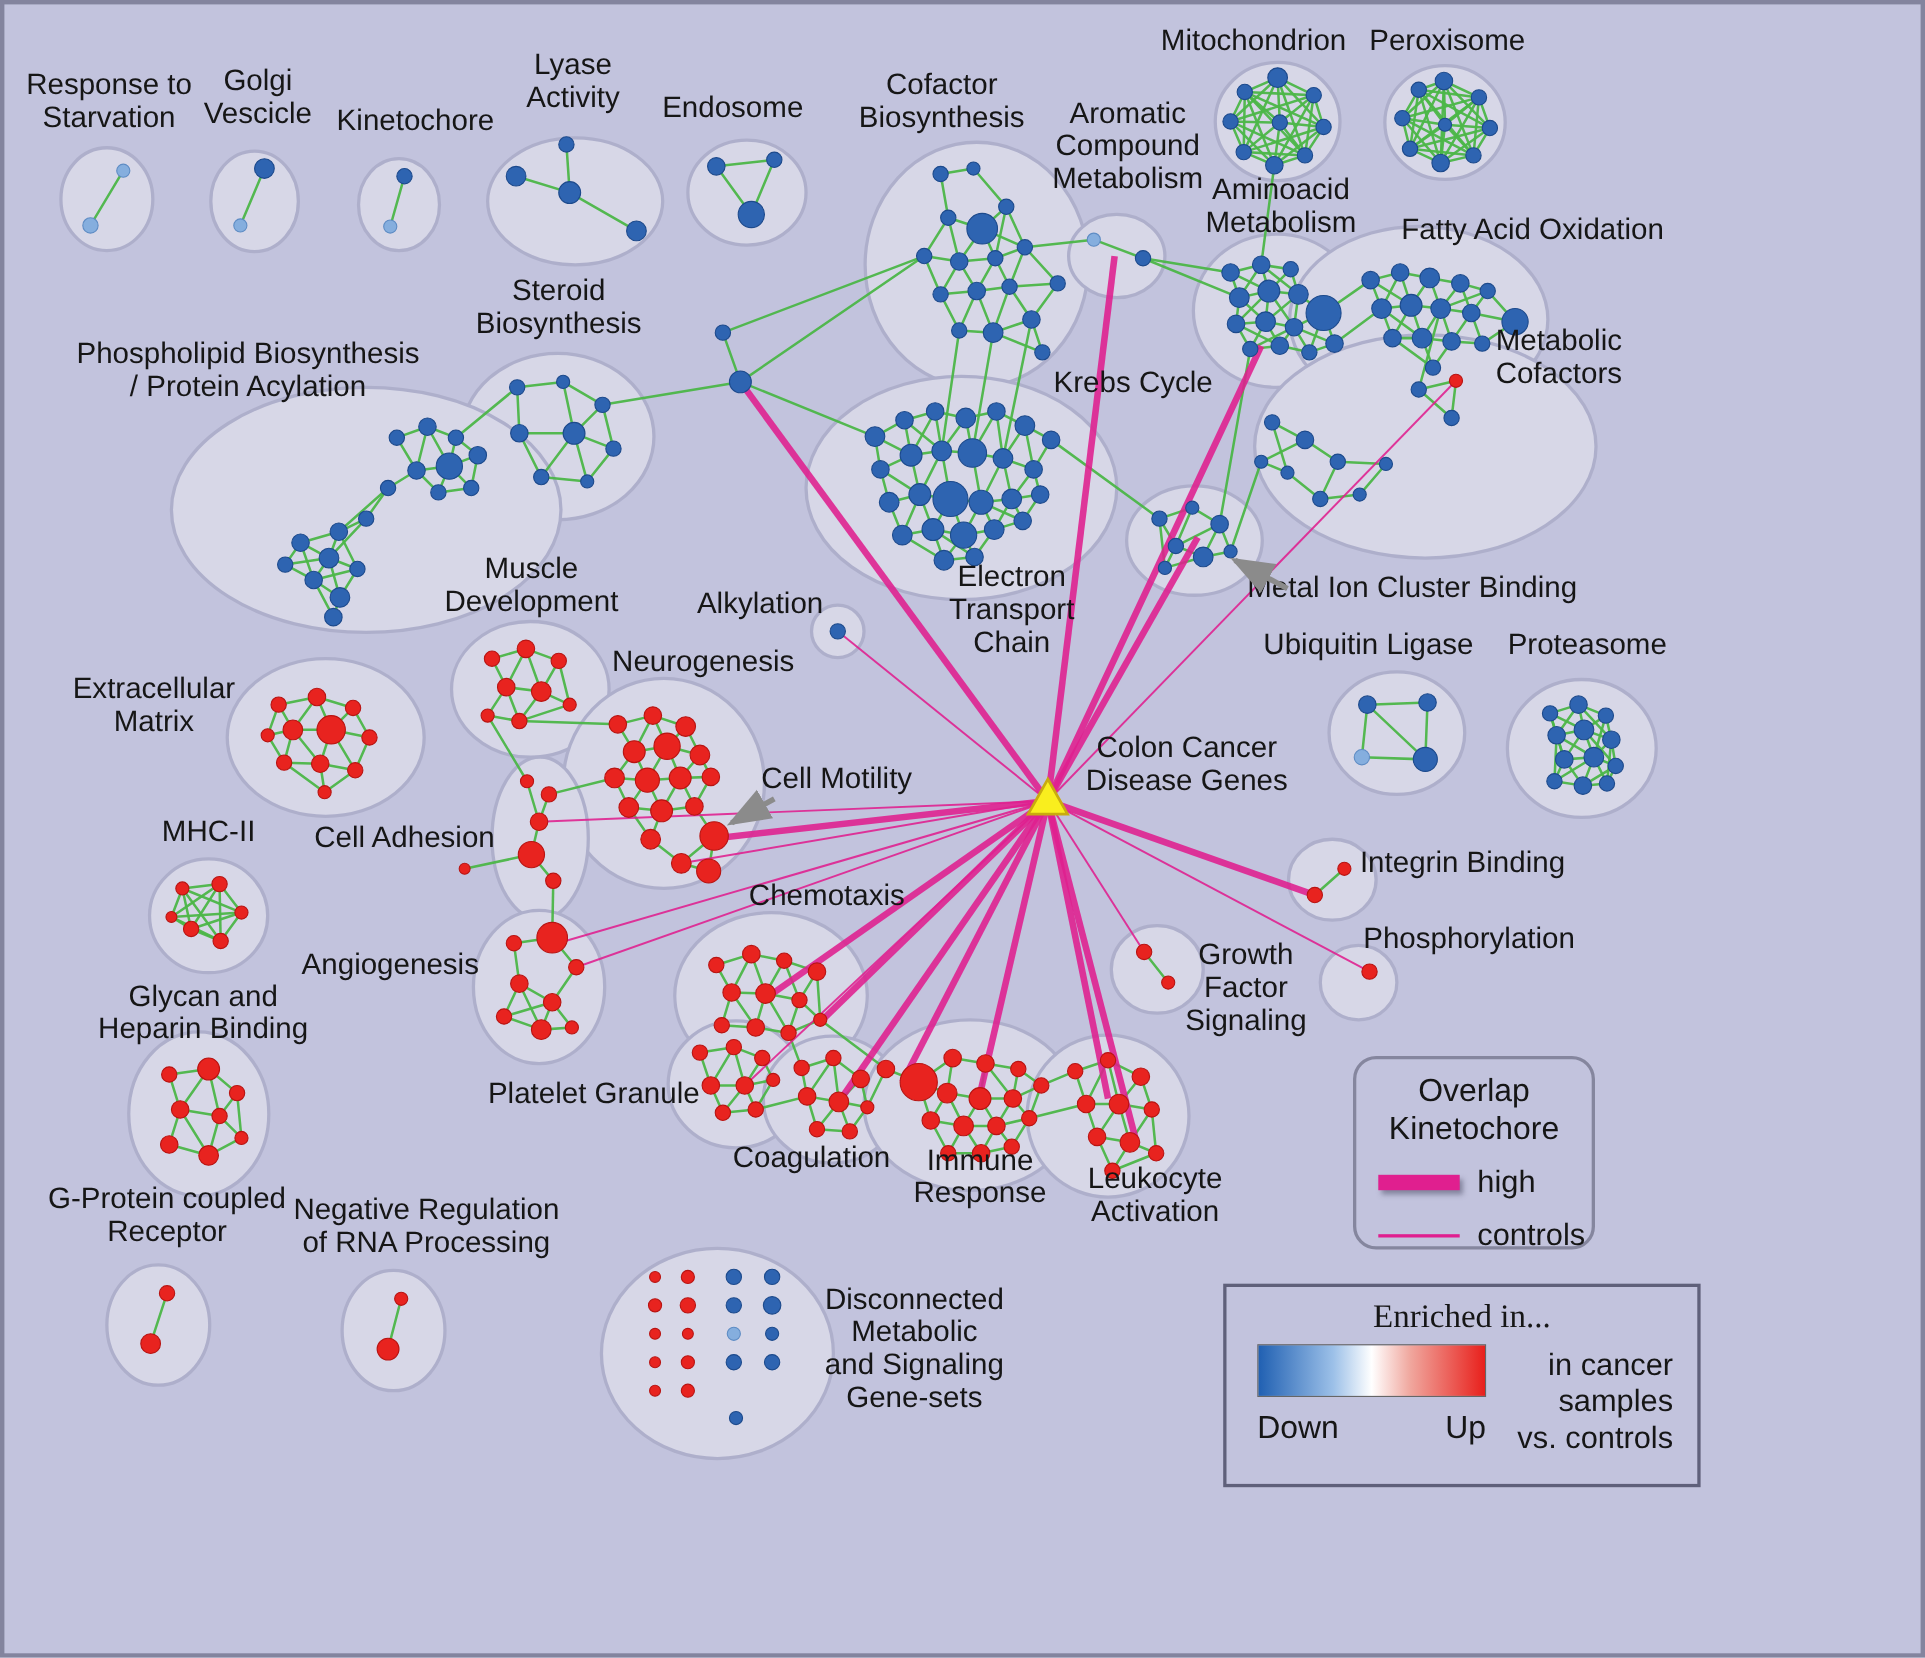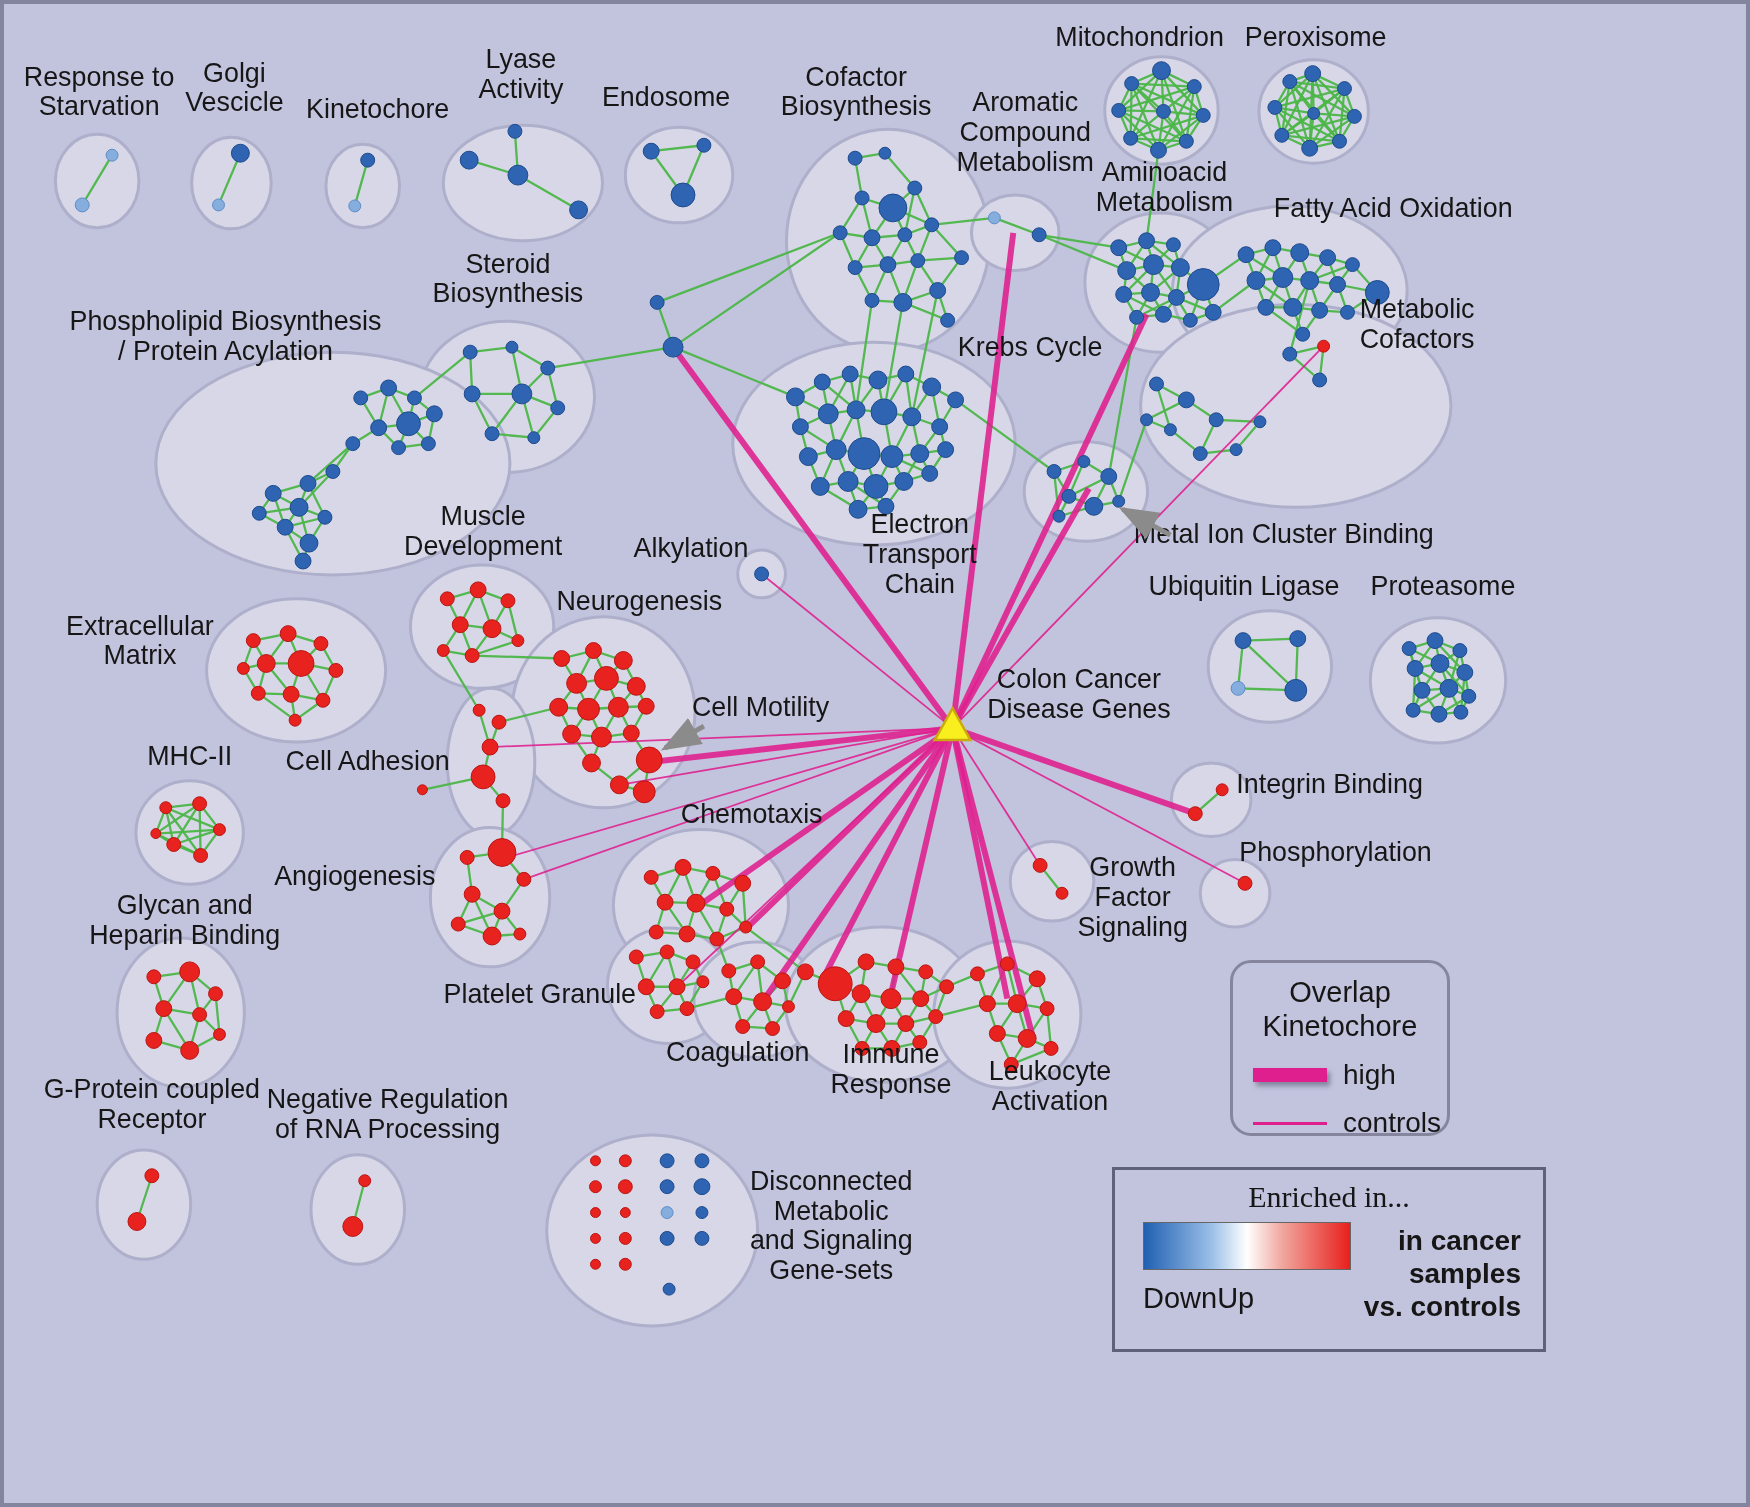--- a/index.html
+++ b/index.html
@@ -27,23 +27,23 @@
     left:1108px;top:1163px;width:434px;height:185px;
     border:3px solid #5f607a;
   }
   .legend-enriched .legend-title{font-size:30px;text-align:center;margin-top:10px;font-family:Liberation Serif, serif;}
   .enriched-body{display:flex;align-items:flex-start;padding:8px 22px 0 28px;}
   .gradient-col{width:208px;}
   .gradient-bar{
     width:206px;height:46px;border:1px solid #666;
     background:linear-gradient(90deg,#2060b2 0%,#9cc0e8 33%,#ffffff 50%,#f0a79e 67%,#e8201c 100%);
   }
-  .gradient-labels{display:flex;justify-content:flex-start;font-size:29px;margin-top:12px;}
+  .gradient-labels{display:flex;justify-content:space-between;font-size:29px;margin-top:12px;}
   .enriched-note{margin-left:auto;text-align:right;font-size:28px;line-height:33px;padding-top:2px;}
-  .enriched-note span{display:block;font-weight:bold;}
+  .enriched-note span{display:block;}
 </style>
 </head>
 <body>
 
 <div class="figure">
   <svg id="net" viewBox="0 0 1750 1507">
       <defs>
         <marker id="arr" markerWidth="9" markerHeight="8" refX="7" refY="3" orient="auto" markerUnits="strokeWidth">
           <path d="M0,0 L8,3 L0,6 Z" fill="#8b8b8b"></path>
         </marker>

